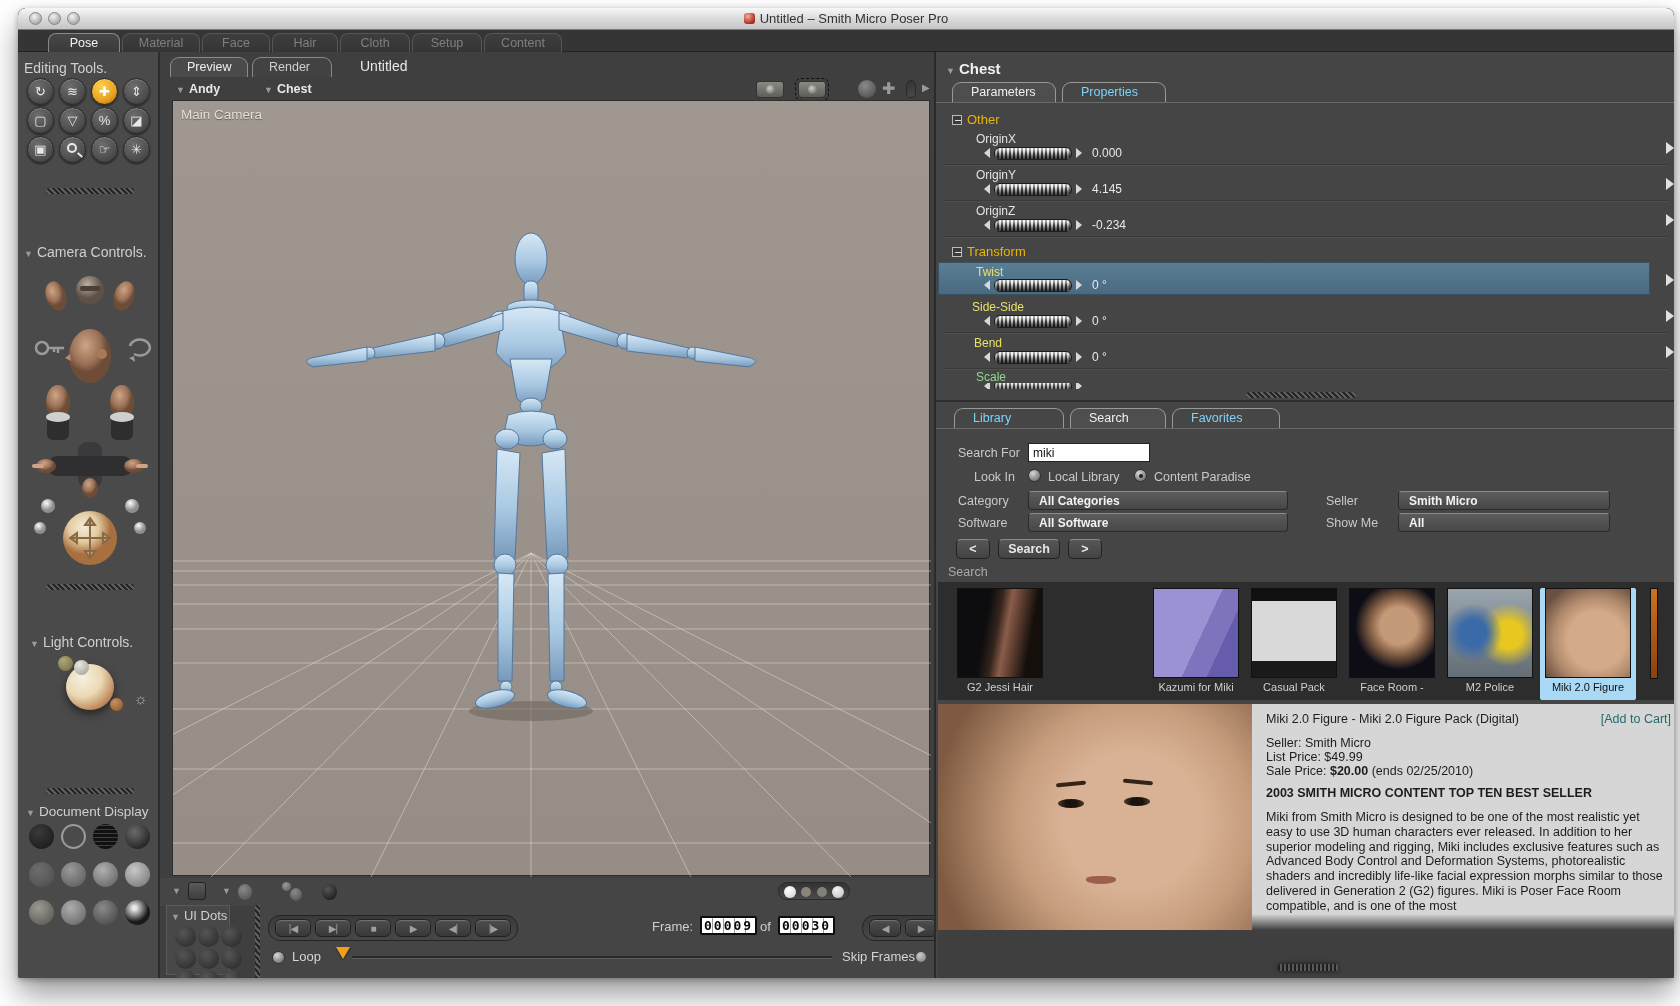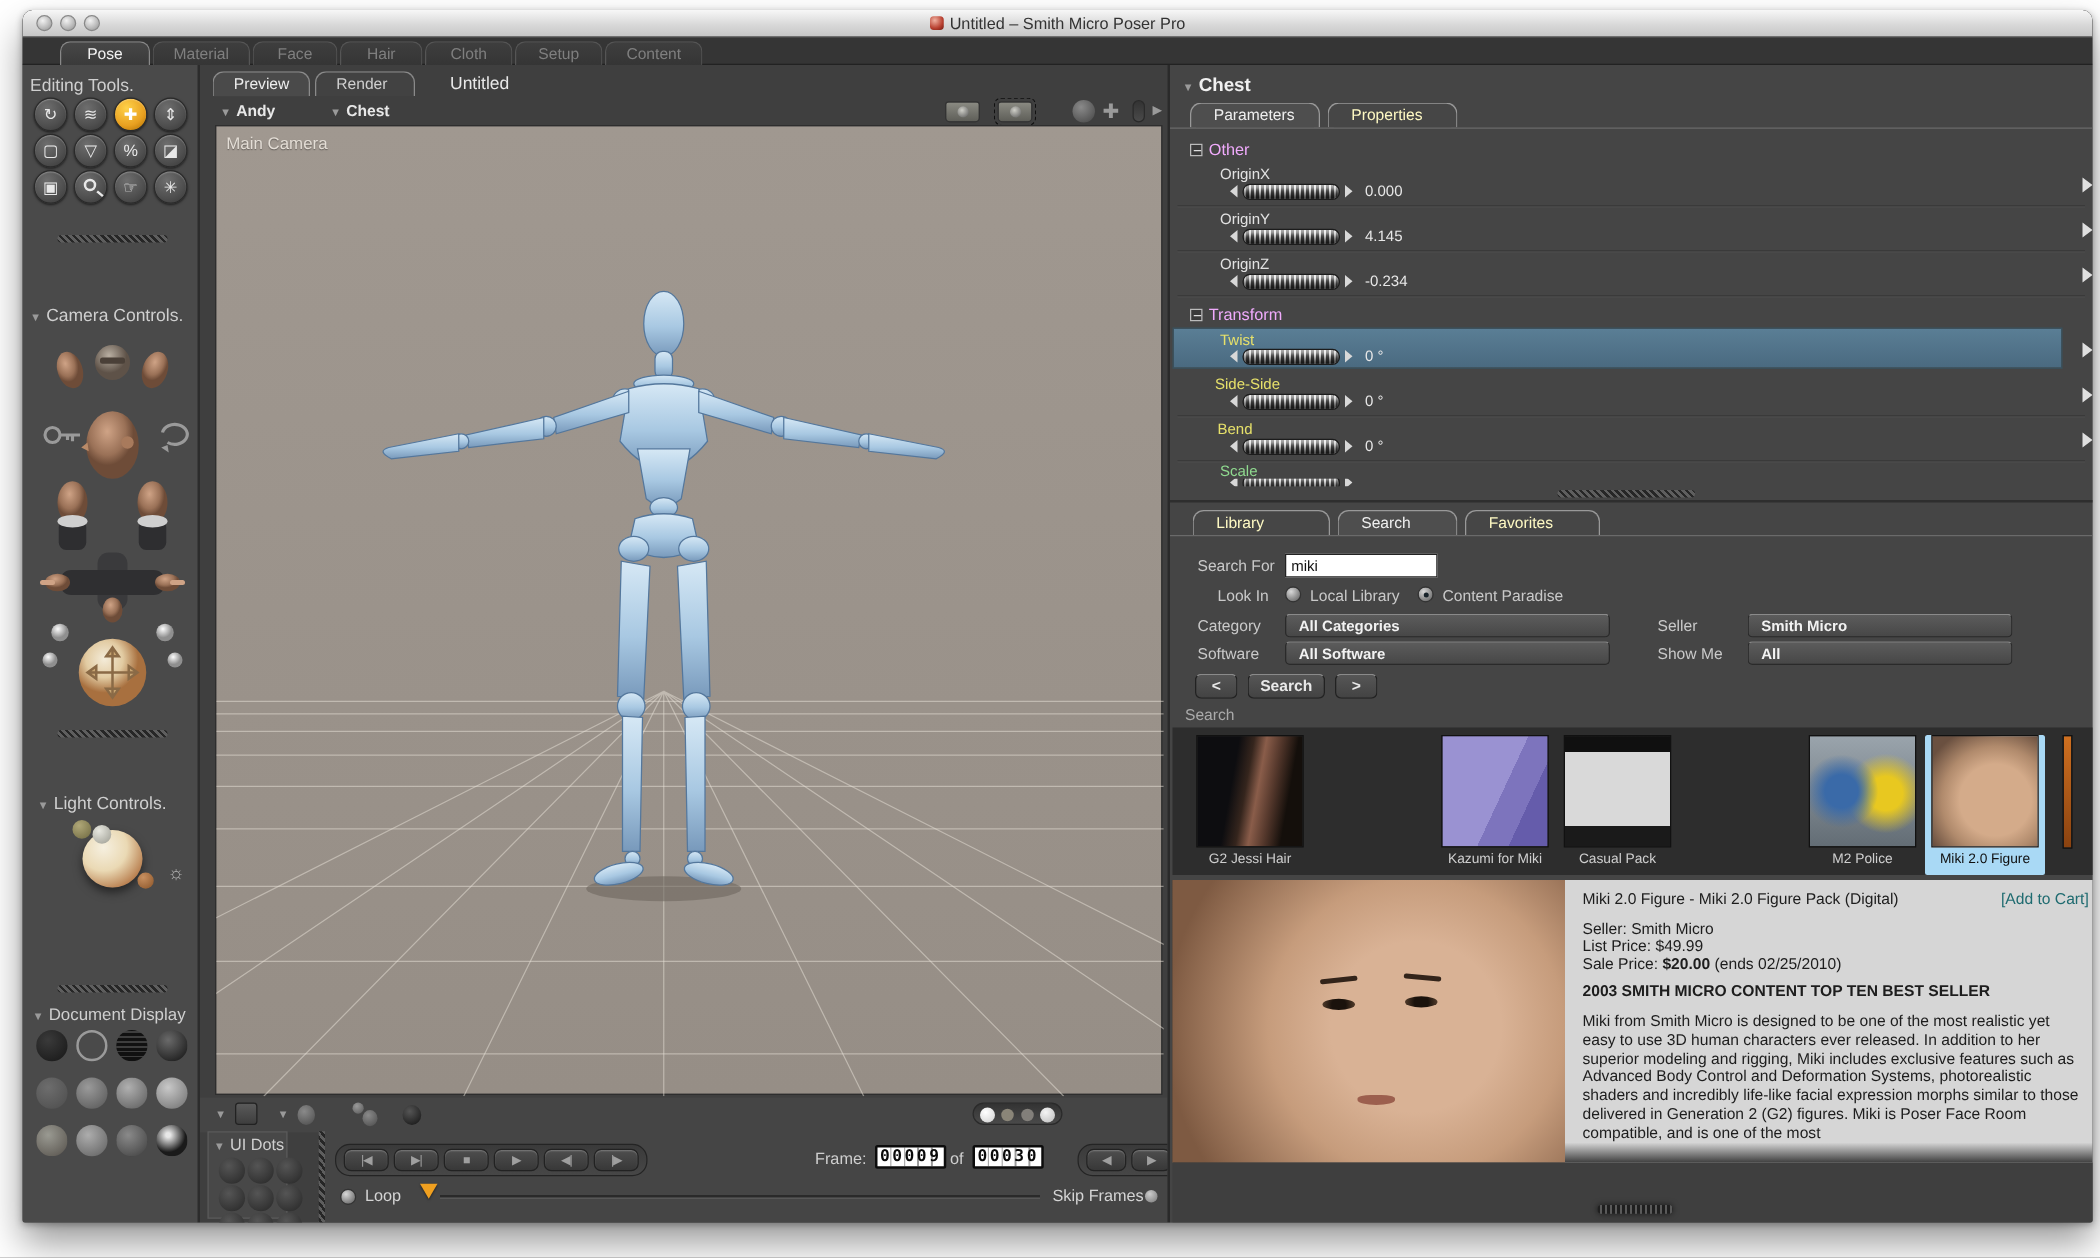--- a/index.html
+++ b/index.html
@@ -74,23 +74,23 @@
   .key-icon::after { content:""; position:absolute; left:10px; top:4px; width:12px; height:2px; background:#9f9f9f;
     box-shadow:6px 2px 0 -0.5px #9f9f9f, 9px 2px 0 -0.5px #9f9f9f; }
   .radio { position:absolute; width:13px; height:13px; border-radius:50%;
     background:radial-gradient(circle at 35% 30%, #d8d8d8, #909090 55%, #5a5a5a); border:1px solid #333; }
   .radio.sel::after { content:""; position:absolute; left:4px; top:4px; width:4px; height:4px; border-radius:50%; background:#18232a; }
   .marker { position:absolute; width:0; height:0; border-left:7px solid transparent; border-right:7px solid transparent;
     border-top:12px solid #f0a020; filter:drop-shadow(0 1px 1px rgba(0,0,0,.5)); }
   
   #rightpanel { position:absolute; left:916px; top:44px; width:740px; height:926px; background:#454545; border-left:2px solid #2a2a2a; }
   .ptab { position:absolute; height:20px; padding:2px 18px 0; border:1px solid #999; border-bottom:none;
-    border-radius:9px 9px 0 0; background:#464646; color:#fef9c3; font-size:12.5px; }
+    border-radius:9px 9px 0 0; background:#464646; color:#7dd3fc; font-size:12.5px; }
   .ptab.active { background:#4e4e4e; color:#efefef; }
-  .ghead { position:absolute; color:#f0abfc; font-size:13px; }
+  .ghead { position:absolute; color:#eab308; font-size:13px; }
   .gbox { display:inline-block; width:10px; height:10px; border:1px solid #bbb; background:#3a3a3a; position:relative; margin-right:5px; vertical-align:-1px; }
   .gbox::after { content:""; position:absolute; left:2px; top:4px; width:6px; height:1px; background:#ddd; }
   .plabel { position:absolute; font-size:12px; color:#e2e2e2; }
   .plabel.yellow { color:#e6e06a; }
   .plabel.green { color:#8fd98f; }
   .dialrow { position:absolute; display:flex; align-items:center; gap:4px; }
   .d-arrow { width:0; height:0; border-top:5px solid transparent; border-bottom:5px solid transparent; }
   .d-arrow.l { border-right:6px solid #d8d8d8; }
   .d-arrow.r { border-left:6px solid #d8d8d8; }
   .dial { width:78px; height:13px; border-radius:6px; border:1px solid #1c1c1c;
@@ -514,20 +514,24 @@
           <div class="cap">G2 Jessi Hair</div>
         </div>
       <div class="thumb t3" style="left:210px">
           <div class="img"></div>
           <div class="cap">Kazumi for Miki</div>
         </div>
       <div class="thumb t4" style="left:308px">
           <div class="img"></div>
           <div class="cap">Casual Pack</div>
         </div>
+      <div class="thumb t5" style="left:406px">
+          <div class="img"></div>
+          <div class="cap">Face Room -</div>
+        </div>
       <div class="thumb t6" style="left:504px">
           <div class="img"></div>
           <div class="cap">M2 Police</div>
         </div>
       <div class="thumb t7 selected" style="left:602px">
           <div class="img"></div>
           <div class="cap">Miki 2.0 Figure</div>
         </div>
       <div class="sliver" style="left:712px"></div>
     </div>

